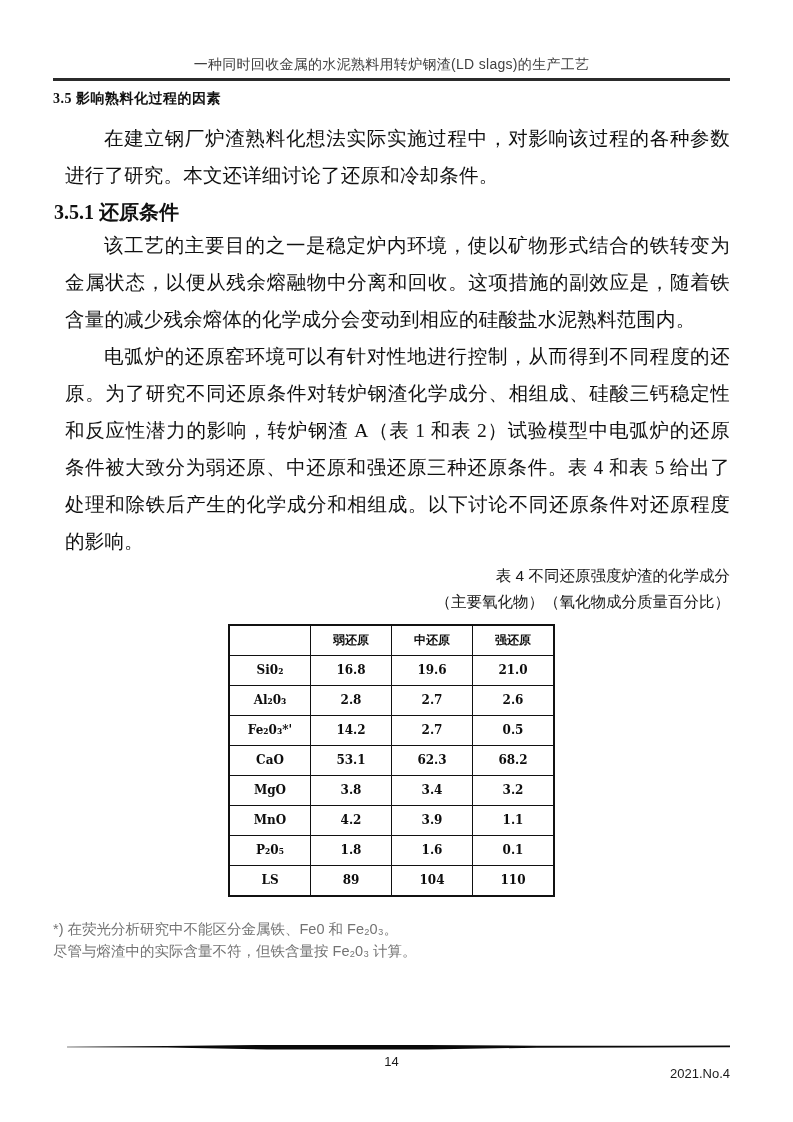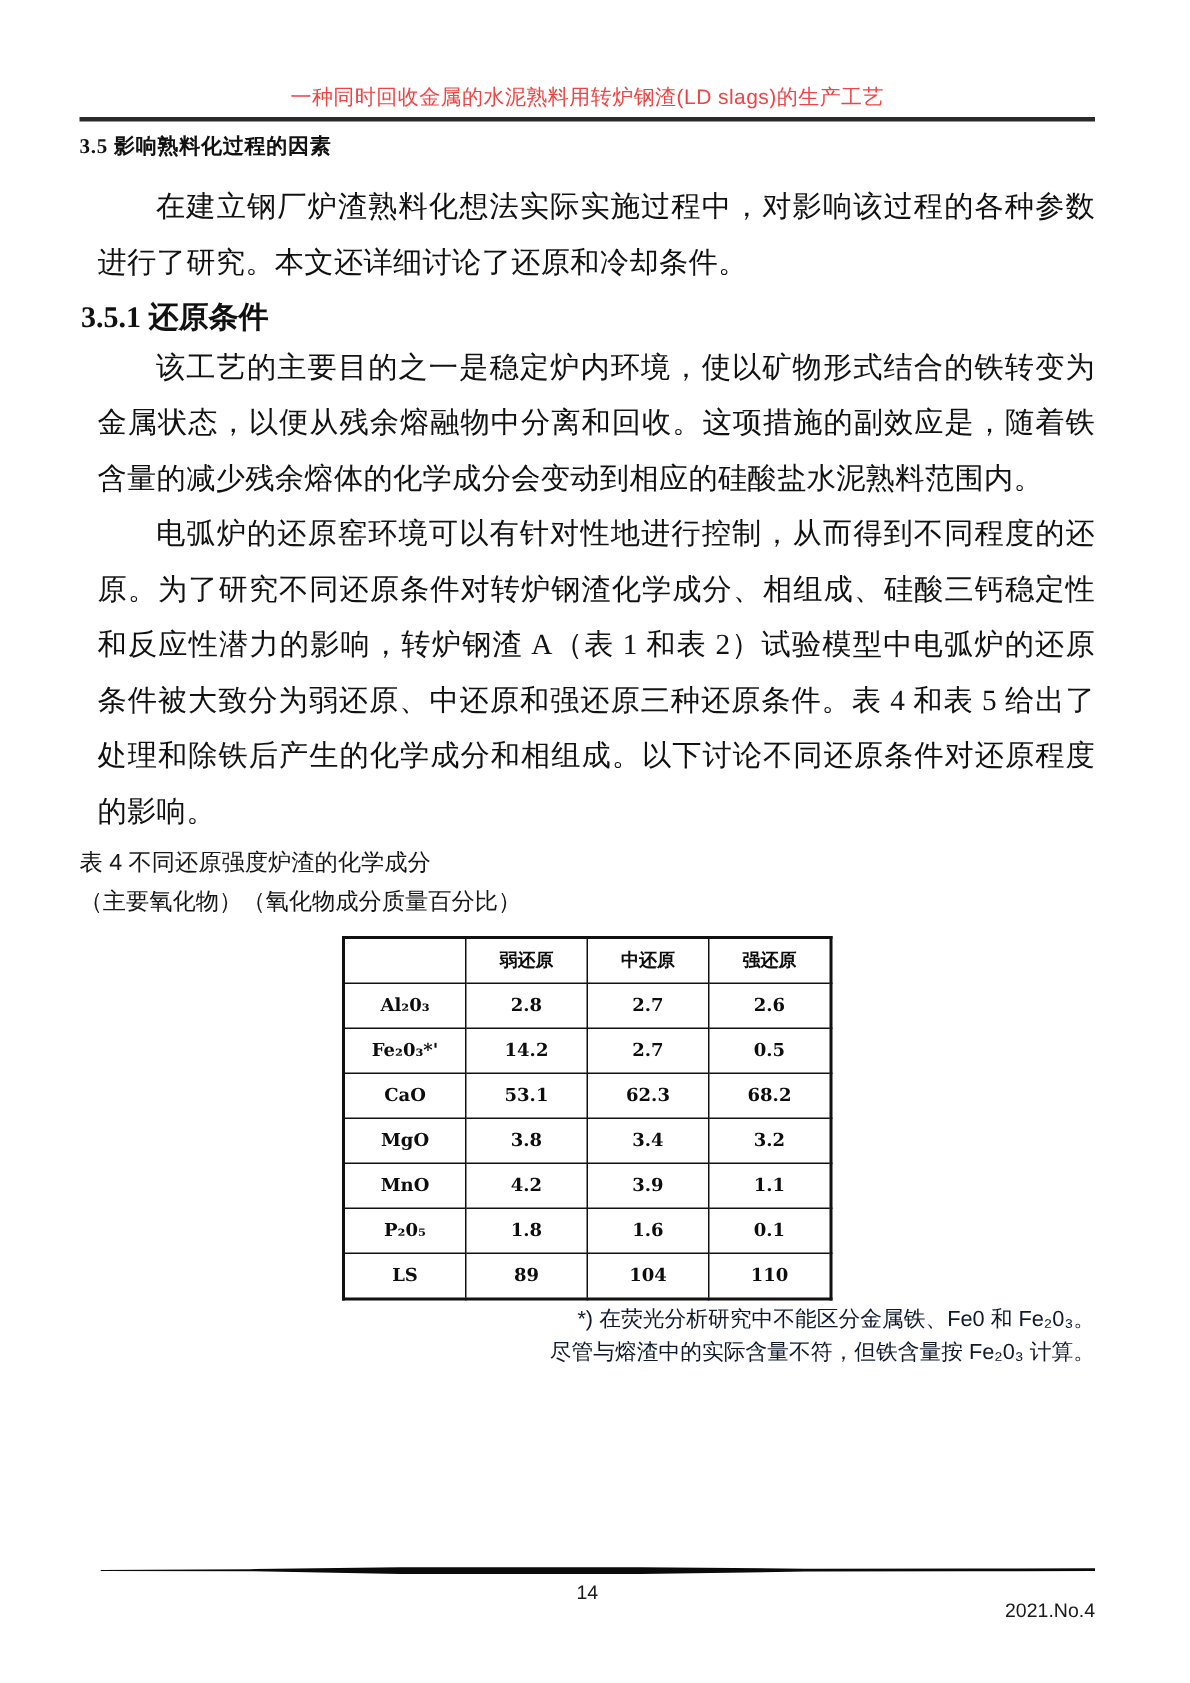--- a/index.html
+++ b/index.html
@@ -21,21 +21,21 @@
     height: 1122px;
     background: #ffffff;
     box-sizing: border-box;
     padding: 56px 63px 0 53px;
   }
   .header-title {
     text-align: center;
     font-family: "Liberation Sans", sans-serif;
     font-size: 14px;
     line-height: 17px;
-    color: #ef4444;
+    color: #404040;
     letter-spacing: 0.3px;
   }
   .header-rule {
     height: 2.5px;
     background: #2b2b2b;
     margin-top: 5px;
   }
   .h1 {
     font-family: Liberation Serif, serif;
     font-weight: bold;
@@ -56,21 +56,21 @@
     line-height: 37px;
     text-align: justify;
     text-justify: inter-character;
     margin: 0 0 0 12px;
     text-indent: 2em;
     letter-spacing: 0.2px;
   }
   p.body-para.first { margin-top: 9px; }
   p.body-para.after-h2 { margin-top: 2px; }
   .table-caption {
-    text-align: left;
+    text-align: right;
     font-family: "Liberation Sans", sans-serif;
     font-size: 15.5px;
     line-height: 26.5px;
     color: #161616;
   }
   .table-caption.line1 { margin-top: 3px; }
   table.comp-table {
     border-collapse: collapse;
     margin: 8px auto 0 auto;
     table-layout: fixed;
@@ -83,26 +83,26 @@
     height: 29px;
     padding: 0 1px;
     text-align: center;
     vertical-align: middle;
     font-family: "DejaVu Serif", "Liberation Serif", serif;
     font-weight: bold;
     font-size: 12px;
     color: #0d0d0d;
   }
   .footnote {
-    text-align: right;
+    text-align: left;
     font-family: "Liberation Sans", sans-serif;
     font-size: 14.5px;
     line-height: 22px;
-    color: #0f172a;
-    margin-top: 2px;
+    color: #737373;
+    margin-top: 21px;
   }
   .footer {
     position: absolute;
     left: 53px;
     right: 63px;
     top: 1044px;
   }
   .footer-rule-svg {
     display: block;
     margin-left: 14px;
@@ -150,20 +150,26 @@
   <table class="comp-table">
     <thead>
       <tr>
         <th></th>
         <th>弱还原</th>
         <th>中还原</th>
         <th>强还原</th>
       </tr>
     </thead>
     <tbody>
+      <tr>
+        <td>Si0₂</td>
+        <td>16.8</td>
+        <td>19.6</td>
+        <td>21.0</td>
+      </tr>
       <tr>
         <td>Al₂0₃</td>
         <td>2.8</td>
         <td>2.7</td>
         <td>2.6</td>
       </tr>
       <tr>
         <td>Fe₂0₃*'</td>
         <td>14.2</td>
         <td>2.7</td>

